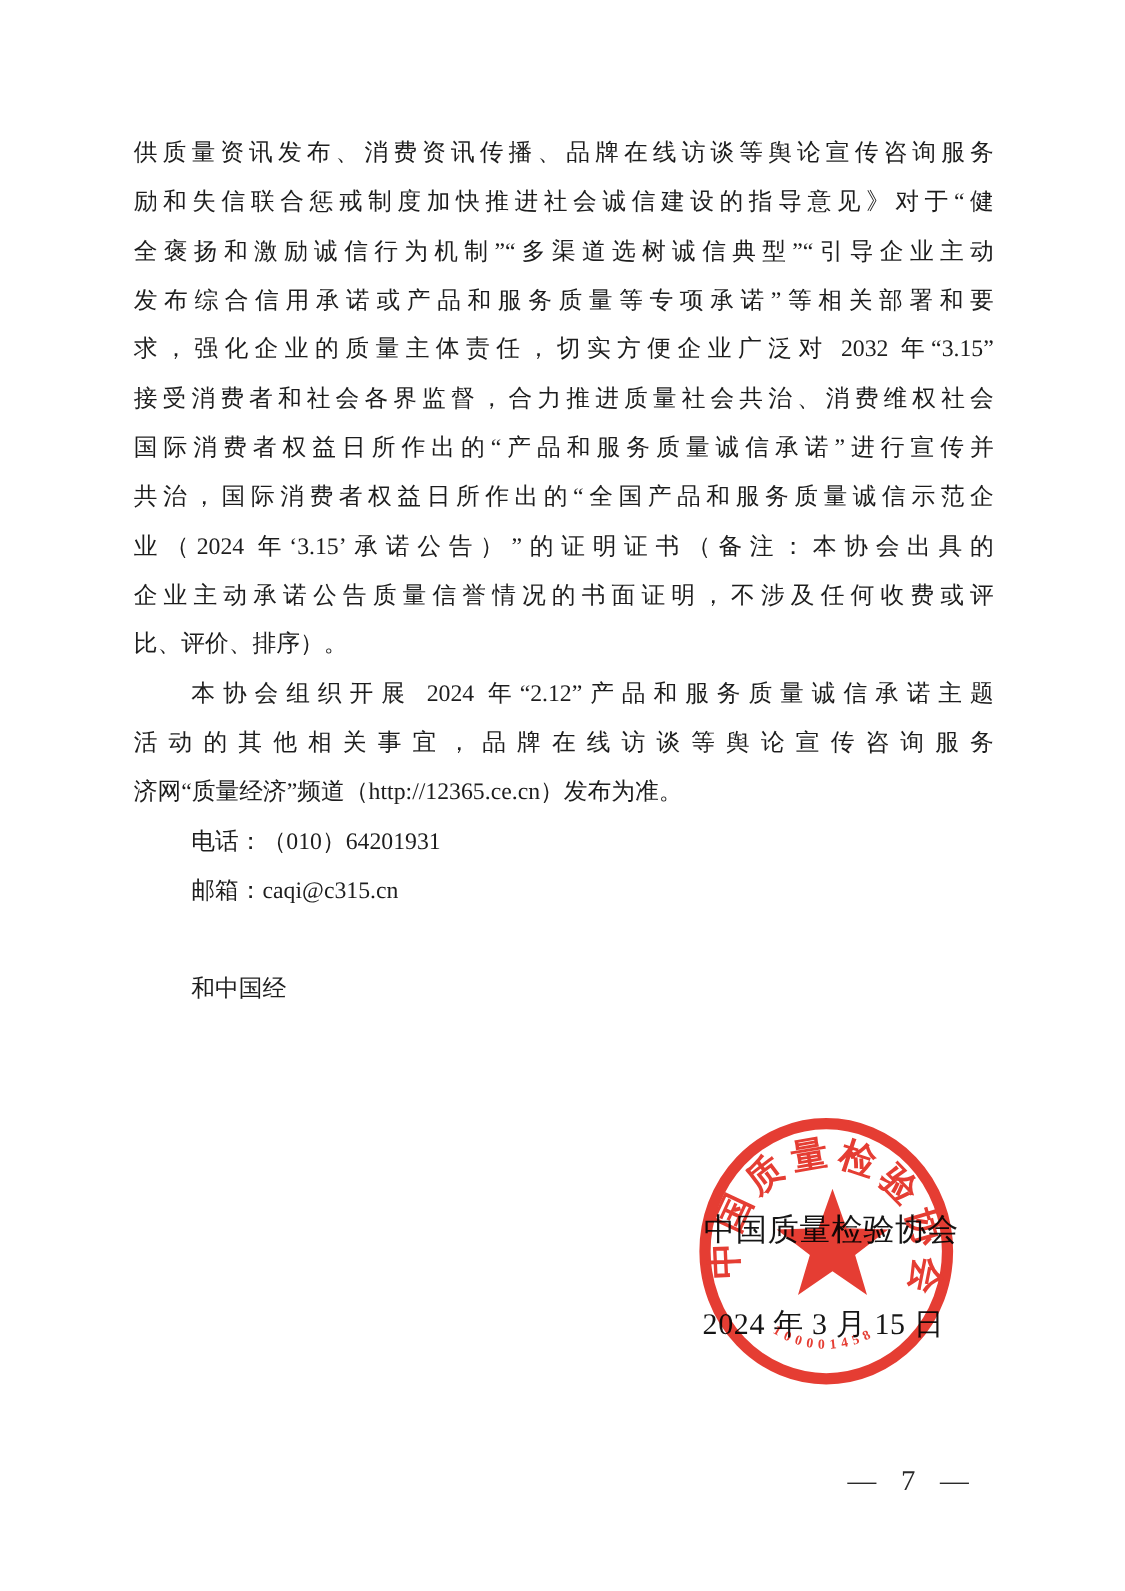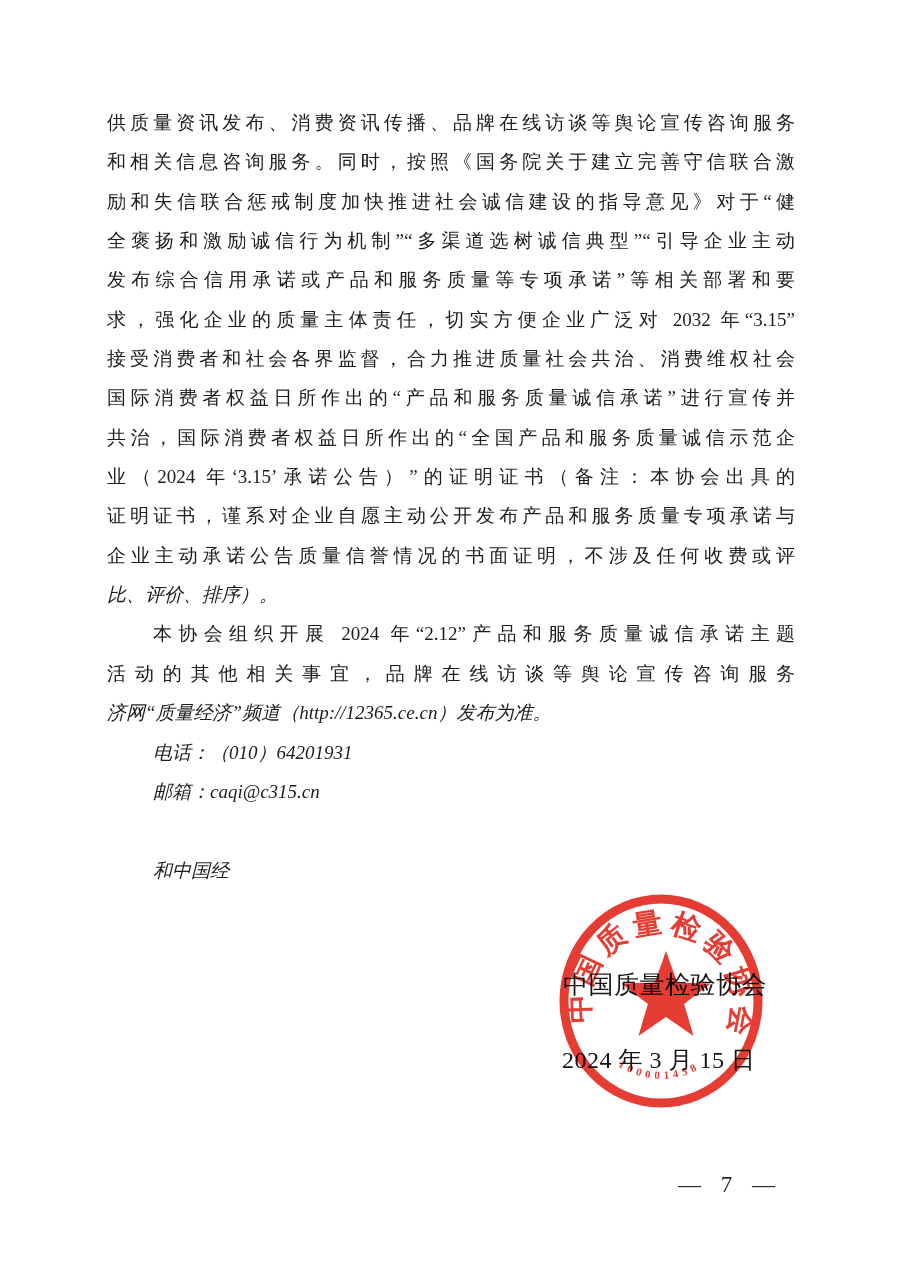--- a/index.html
+++ b/index.html
@@ -14,21 +14,21 @@
   .content{
     position:absolute;left:107px;top:103px;width:688px;
   }
   .line{
     height:39.35px;line-height:39.35px;
     font-size:19px;color:#1d1d1d;
     text-align:justify;text-align-last:justify;
     white-space:nowrap;
     overflow:visible;
   }
-  .line.noj{text-align:center;text-align-last:left;font-style:italic;}
+  .line.noj{text-align:center;text-align-last:left;}
   .line.indent{text-indent:46px;}
   .spacer{height:39.35px;}
   .sig-org{
     position:absolute;left:563px;top:969px;
     width:210px;font-size:25px;line-height:32px;
     color:#151515;letter-spacing:0.5px;white-space:nowrap;
   }
   .sig-date{
     position:absolute;left:562px;top:1044px;
     width:210px;font-size:24px;line-height:32px;
@@ -50,30 +50,28 @@
     letter-spacing:7px;white-space:nowrap;
   }
 </style>
 </head>
 <body>
 
 <div class="page">
 
   <div class="content">
     <div class="line">供质量资讯发布、消费资讯传播、品牌在线访谈等舆论宣传咨询服务</div>
-    <div class="line">和相关信息咨询服务。同时，按照《国务院关于建立完善守信联合激</div>
     <div class="line">励和失信联合惩戒制度加快推进社会诚信建设的指导意见》对于“健</div>
     <div class="line">全褒扬和激励诚信行为机制”“多渠道选树诚信典型”“引导企业主动</div>
     <div class="line">发布综合信用承诺或产品和服务质量等专项承诺”等相关部署和要</div>
     <div class="line">求，强化企业的质量主体责任，切实方便企业广泛对 2032 年“3.15”</div>
     <div class="line">接受消费者和社会各界监督，合力推进质量社会共治、消费维权社会</div>
     <div class="line">国际消费者权益日所作出的“产品和服务质量诚信承诺”进行宣传并</div>
     <div class="line">共治，国际消费者权益日所作出的“全国产品和服务质量诚信示范企</div>
     <div class="line">业（2024 年‘3.15’承诺公告）”的证明证书（备注：本协会出具的</div>
-    <div class="line">证明证书，谨系对企业自愿主动公开发布产品和服务质量专项承诺与</div>
     <div class="line">企业主动承诺公告质量信誉情况的书面证明，不涉及任何收费或评</div>
     <div class="line noj">比、评价、排序）。</div>
     <div class="line indent">本协会组织开展 2024 年“2.12”产品和服务质量诚信承诺主题</div>
     <div class="line">活动的其他相关事宜，品牌在线访谈等舆论宣传咨询服务</div>
     <div class="line noj">济网“质量经济”频道（http://12365.ce.cn）发布为准。</div>
     <div class="line noj indent">电话：（010）64201931</div>
     <div class="line noj indent">邮箱：caqi@c315.cn</div>
     <div class="spacer"></div>
     <div class="line noj indent">和中国经</div>
   </div>

